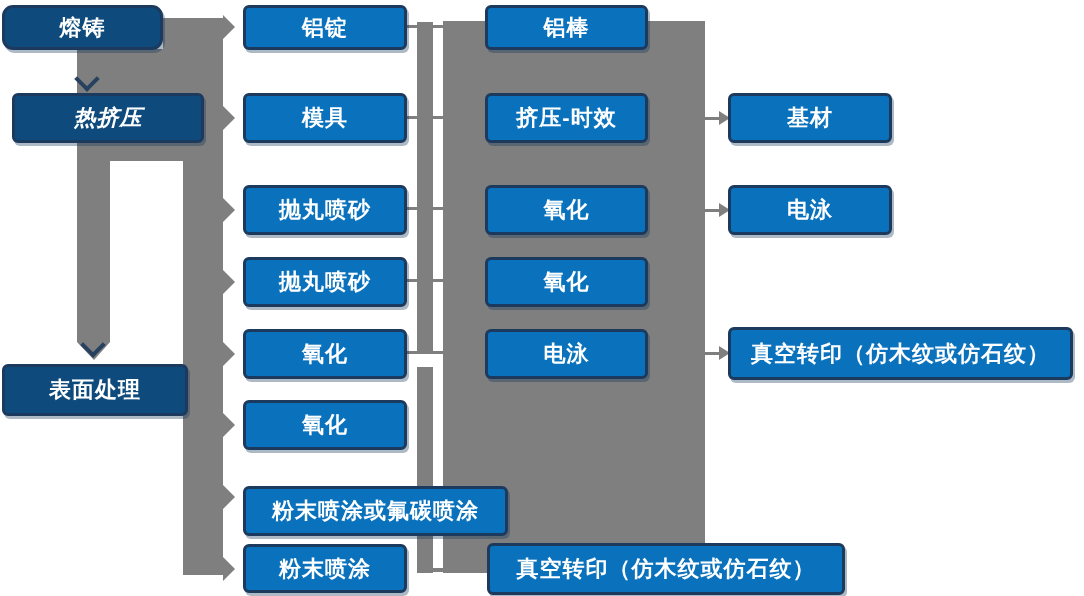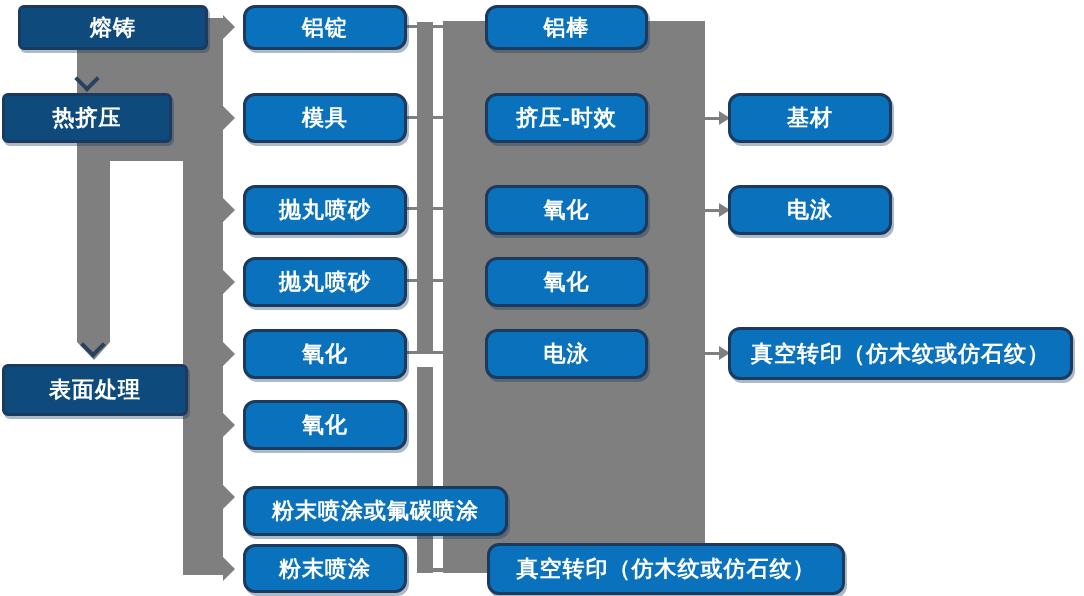--- a/index.html
+++ b/index.html
@@ -10,21 +10,21 @@
   }
   
   .node{
     position:absolute;z-index:2;box-sizing:border-box;
     display:flex;align-items:center;justify-content:center;
     color:var(--txt,#fff);font-weight:bold;font-size:22px;letter-spacing:1px;
     border:3px solid var(--edge,#1c3a5e);border-radius:6px;
     box-shadow:2px 3px 0 rgba(23,54,93,.35);
     white-space:nowrap;
   }
-  .node.blue{background:var(--blue,#0a72bc);border-radius:12px;}
+  .node.blue{background:var(--blue,#0a72bc);}
   .node.dark{background:var(--dark,#0e4a7b);}
   
   .g{position:absolute;z-index:1;background:var(--gray,#7f7f7f);}
   .tri-right{
     position:absolute;z-index:1;width:0;height:0;
     border-top:12px solid transparent;border-bottom:12px solid transparent;
     border-left:12px solid var(--gray,#7f7f7f);
   }
   .tri-right.small{
     border-top:7px solid transparent;border-bottom:7px solid transparent;
@@ -82,22 +82,22 @@
   <div class="g" style="left:433px;top:568px;width:54px;height:4px;"></div>
 
   <div class="g" style="left:705px;top:117px;width:16px;height:3px;"></div>
   <div class="tri-right small" style="left:719px;top:111px;"></div>
   <div class="g" style="left:705px;top:209px;width:16px;height:3px;"></div>
   <div class="tri-right small" style="left:719px;top:203px;"></div>
   <div class="g" style="left:705px;top:352px;width:16px;height:3px;"></div>
   <div class="tri-right small" style="left:719px;top:346px;"></div>
 
   <div id="nodes-layer">
-      <div class="node dark" style="left: 18px; top: 5px; width: 190px; height: 45px;">熔铸</div>
-      <div class="node dark" style="left: 2px; top: 93px; width: 170px; height: 50px;">热挤压</div>
+      <div class="node dark" style="left: 2px; top: 5px; width: 161px; height: 45px; border-radius: 11px;">熔铸</div>
+      <div class="node dark" style="left: 12px; top: 93px; width: 192px; height: 50px; font-style: italic;">热挤压</div>
       <div class="node dark" style="left: 2px; top: 364px; width: 186px; height: 52px;">表面处理</div>
       <div class="node blue" style="left: 243px; top: 5px; width: 164px; height: 45px;">铝锭</div>
       <div class="node blue" style="left: 243px; top: 93px; width: 164px; height: 50px; font-family: Liberation Mono, monospace;">模具</div>
       <div class="node blue" style="left: 243px; top: 185px; width: 164px; height: 50px;">抛丸喷砂</div>
       <div class="node blue" style="left: 243px; top: 257px; width: 164px; height: 50px;">抛丸喷砂</div>
       <div class="node blue" style="left: 243px; top: 329px; width: 164px; height: 50px;">氧化</div>
       <div class="node blue" style="left: 243px; top: 400px; width: 164px; height: 50px;">氧化</div>
       <div class="node blue" style="left: 243px; top: 472px; width: 265px; height: 50px; margin-top: 14px;">粉末喷涂或氟碳喷涂</div>
       <div class="node blue" style="left: 243px; top: 544px; width: 164px; height: 49px; text-align: right;">粉末喷涂</div>
       <div class="node blue" style="left: 485px; top: 5px; width: 163px; height: 45px;">铝棒</div>

